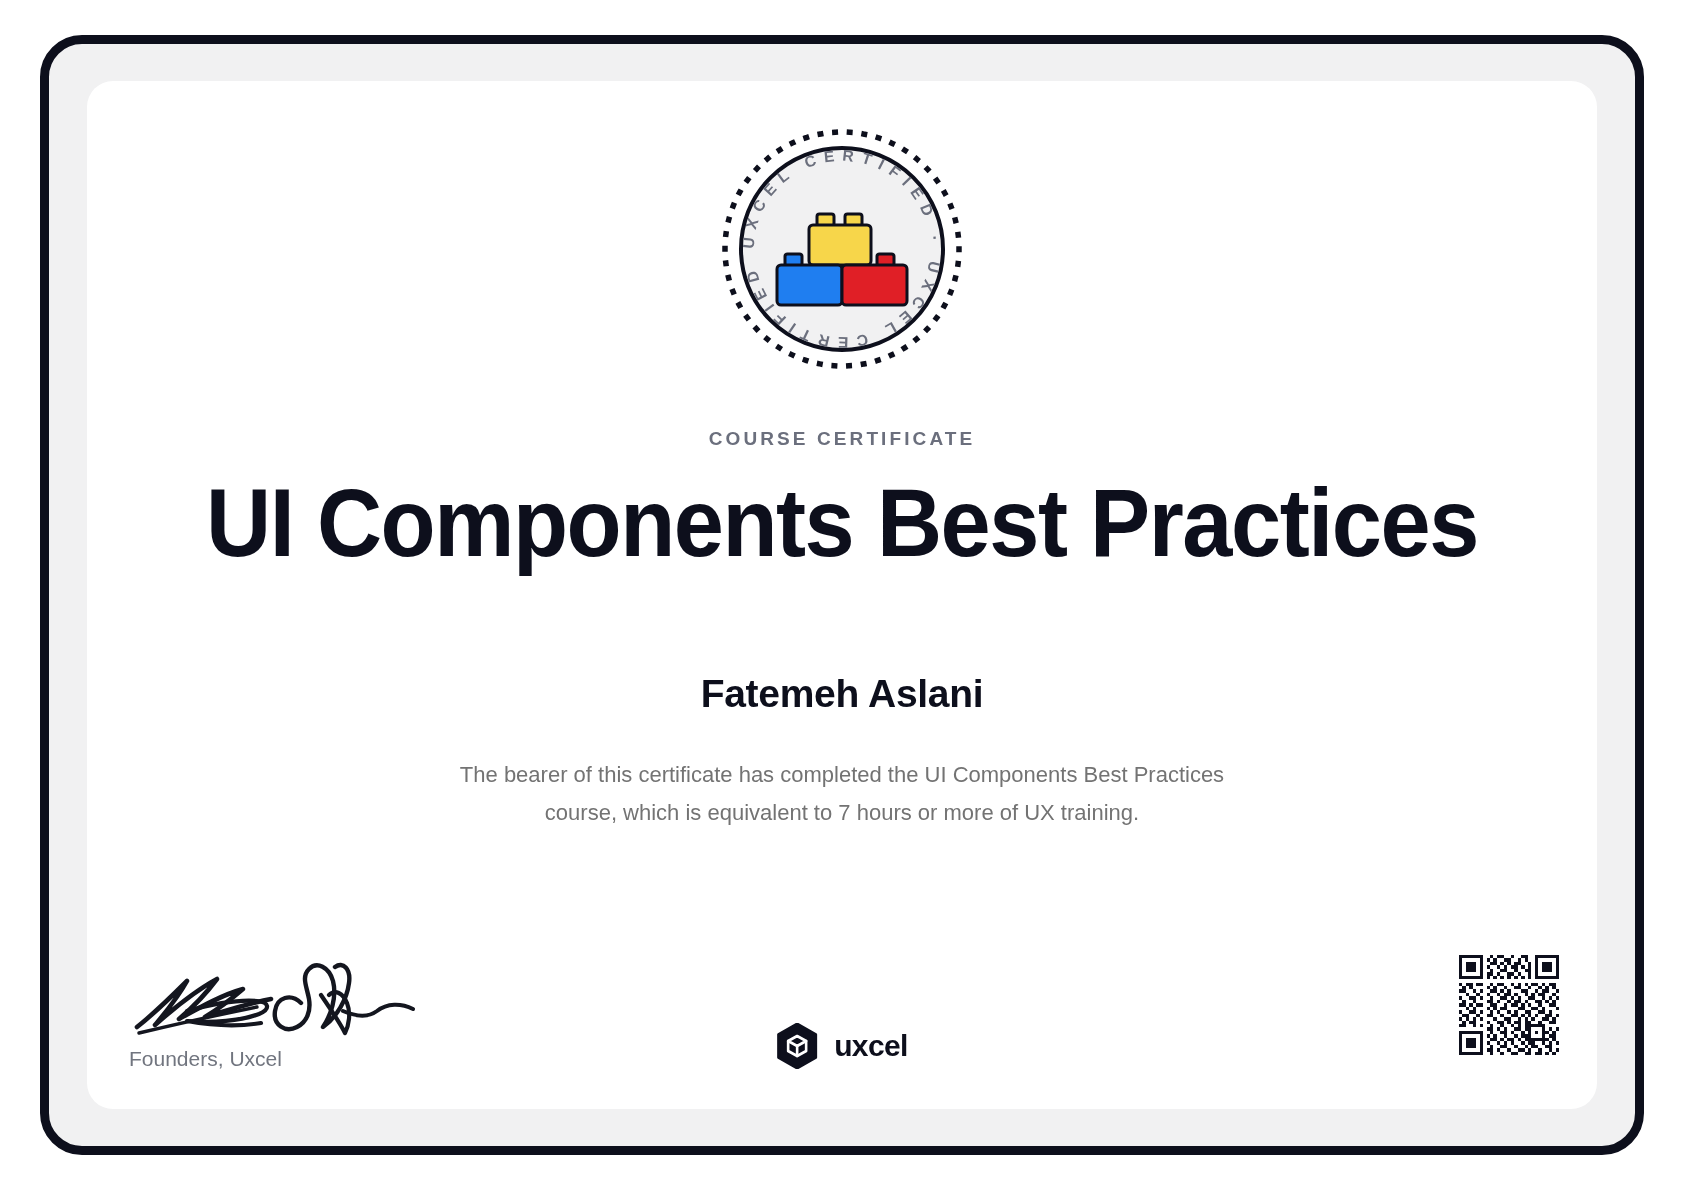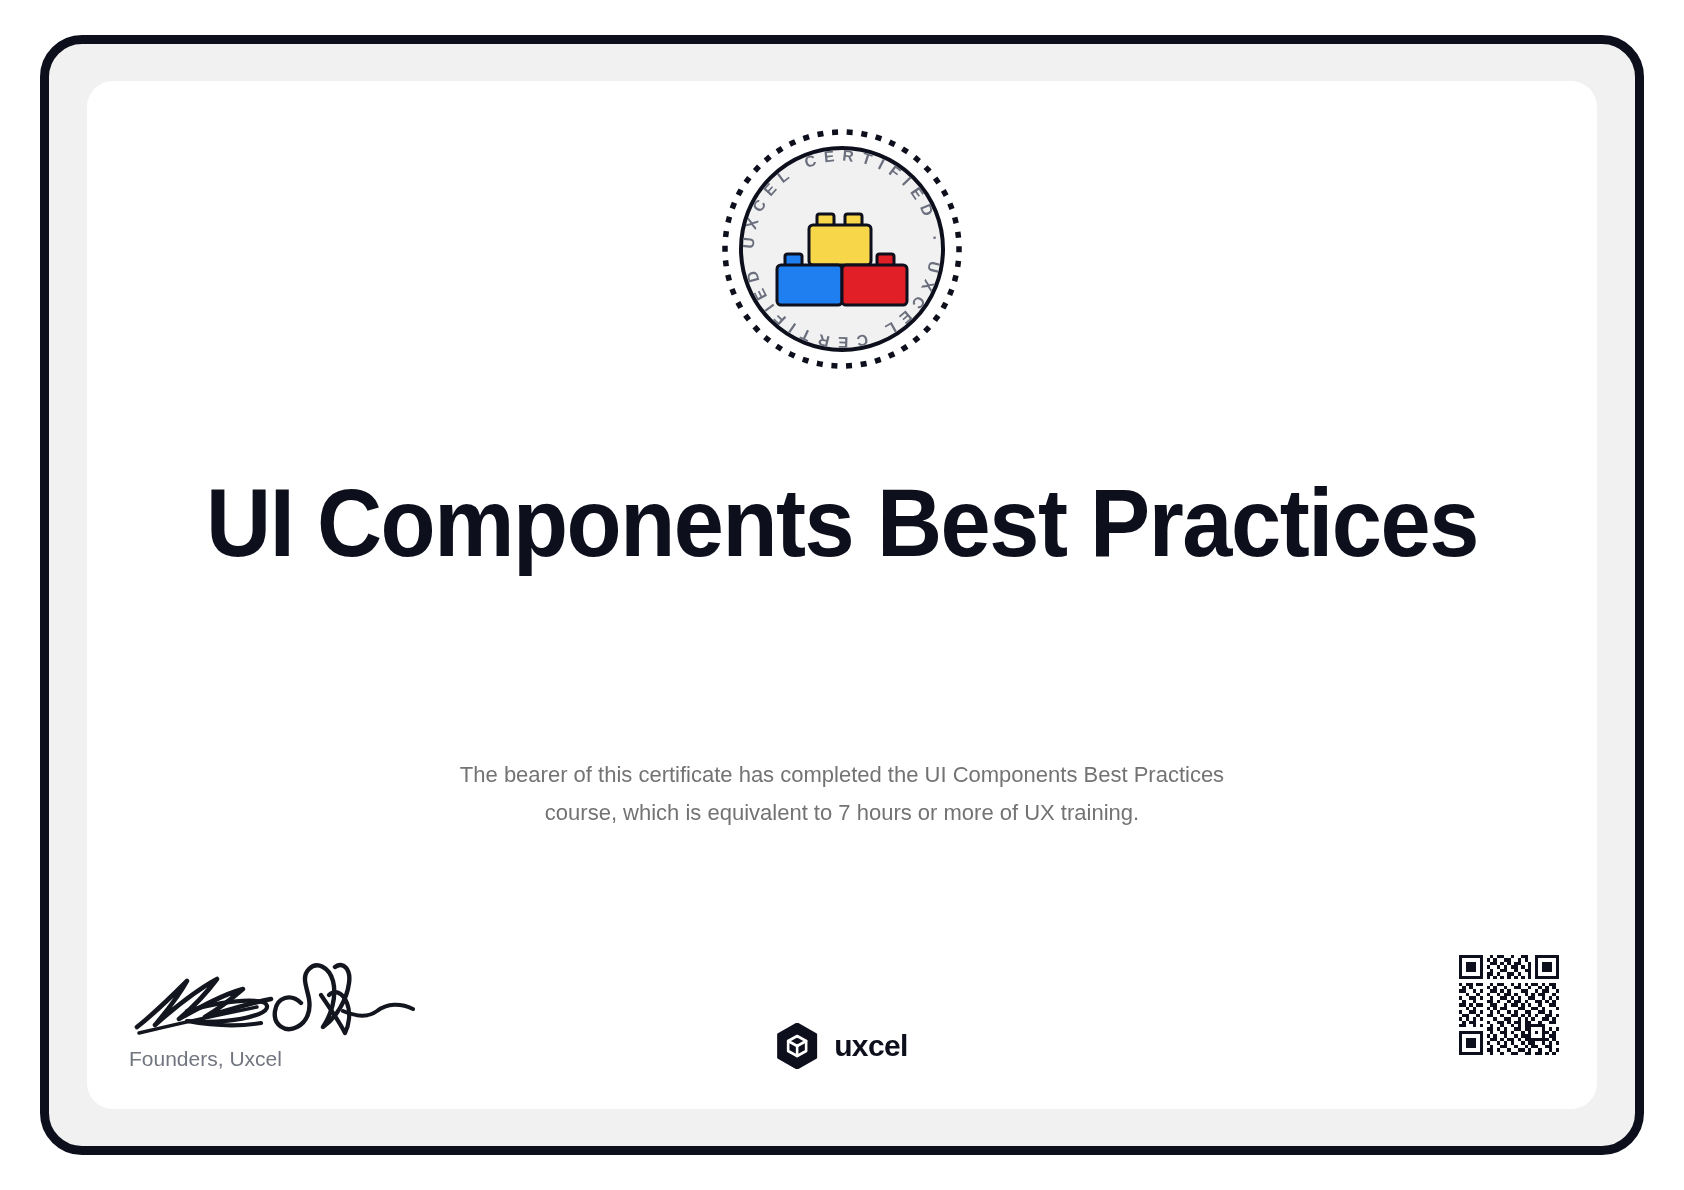--- a/index.html
+++ b/index.html
@@ -230,24 +230,26 @@
             <rect x="163" y="133" width="17" height="12" rx="2.5" fill="#e01f26"></rect>
 
             <rect x="63" y="144" width="65" height="40" rx="4" fill="#1f7ef0"></rect>
 
             <rect x="128" y="144" width="65" height="40" rx="4" fill="#e01f26"></rect>
           </g>
         </svg>
       </div>
     </div>
 
+    <div class="eyebrow">COURSE CERTIFICATE</div>
 
     <h1 class="course-title">UI Components Best Practices</h1>
 
 
+    <div class="recipient-name">Fatemeh Aslani</div>
 
     <p class="description">The bearer of this certificate has completed the UI Components Best Practices course, which is equivalent to 7 hours or more of UX training.</p>
 
     <div class="footer">
 
       <div class="signature-block">
         <div class="signature-art">
           <svg width="300" height="86" viewBox="0 0 300 86" aria-hidden="true">
             <g fill="none" stroke="#14161f" stroke-linecap="round" stroke-linejoin="round">
 

